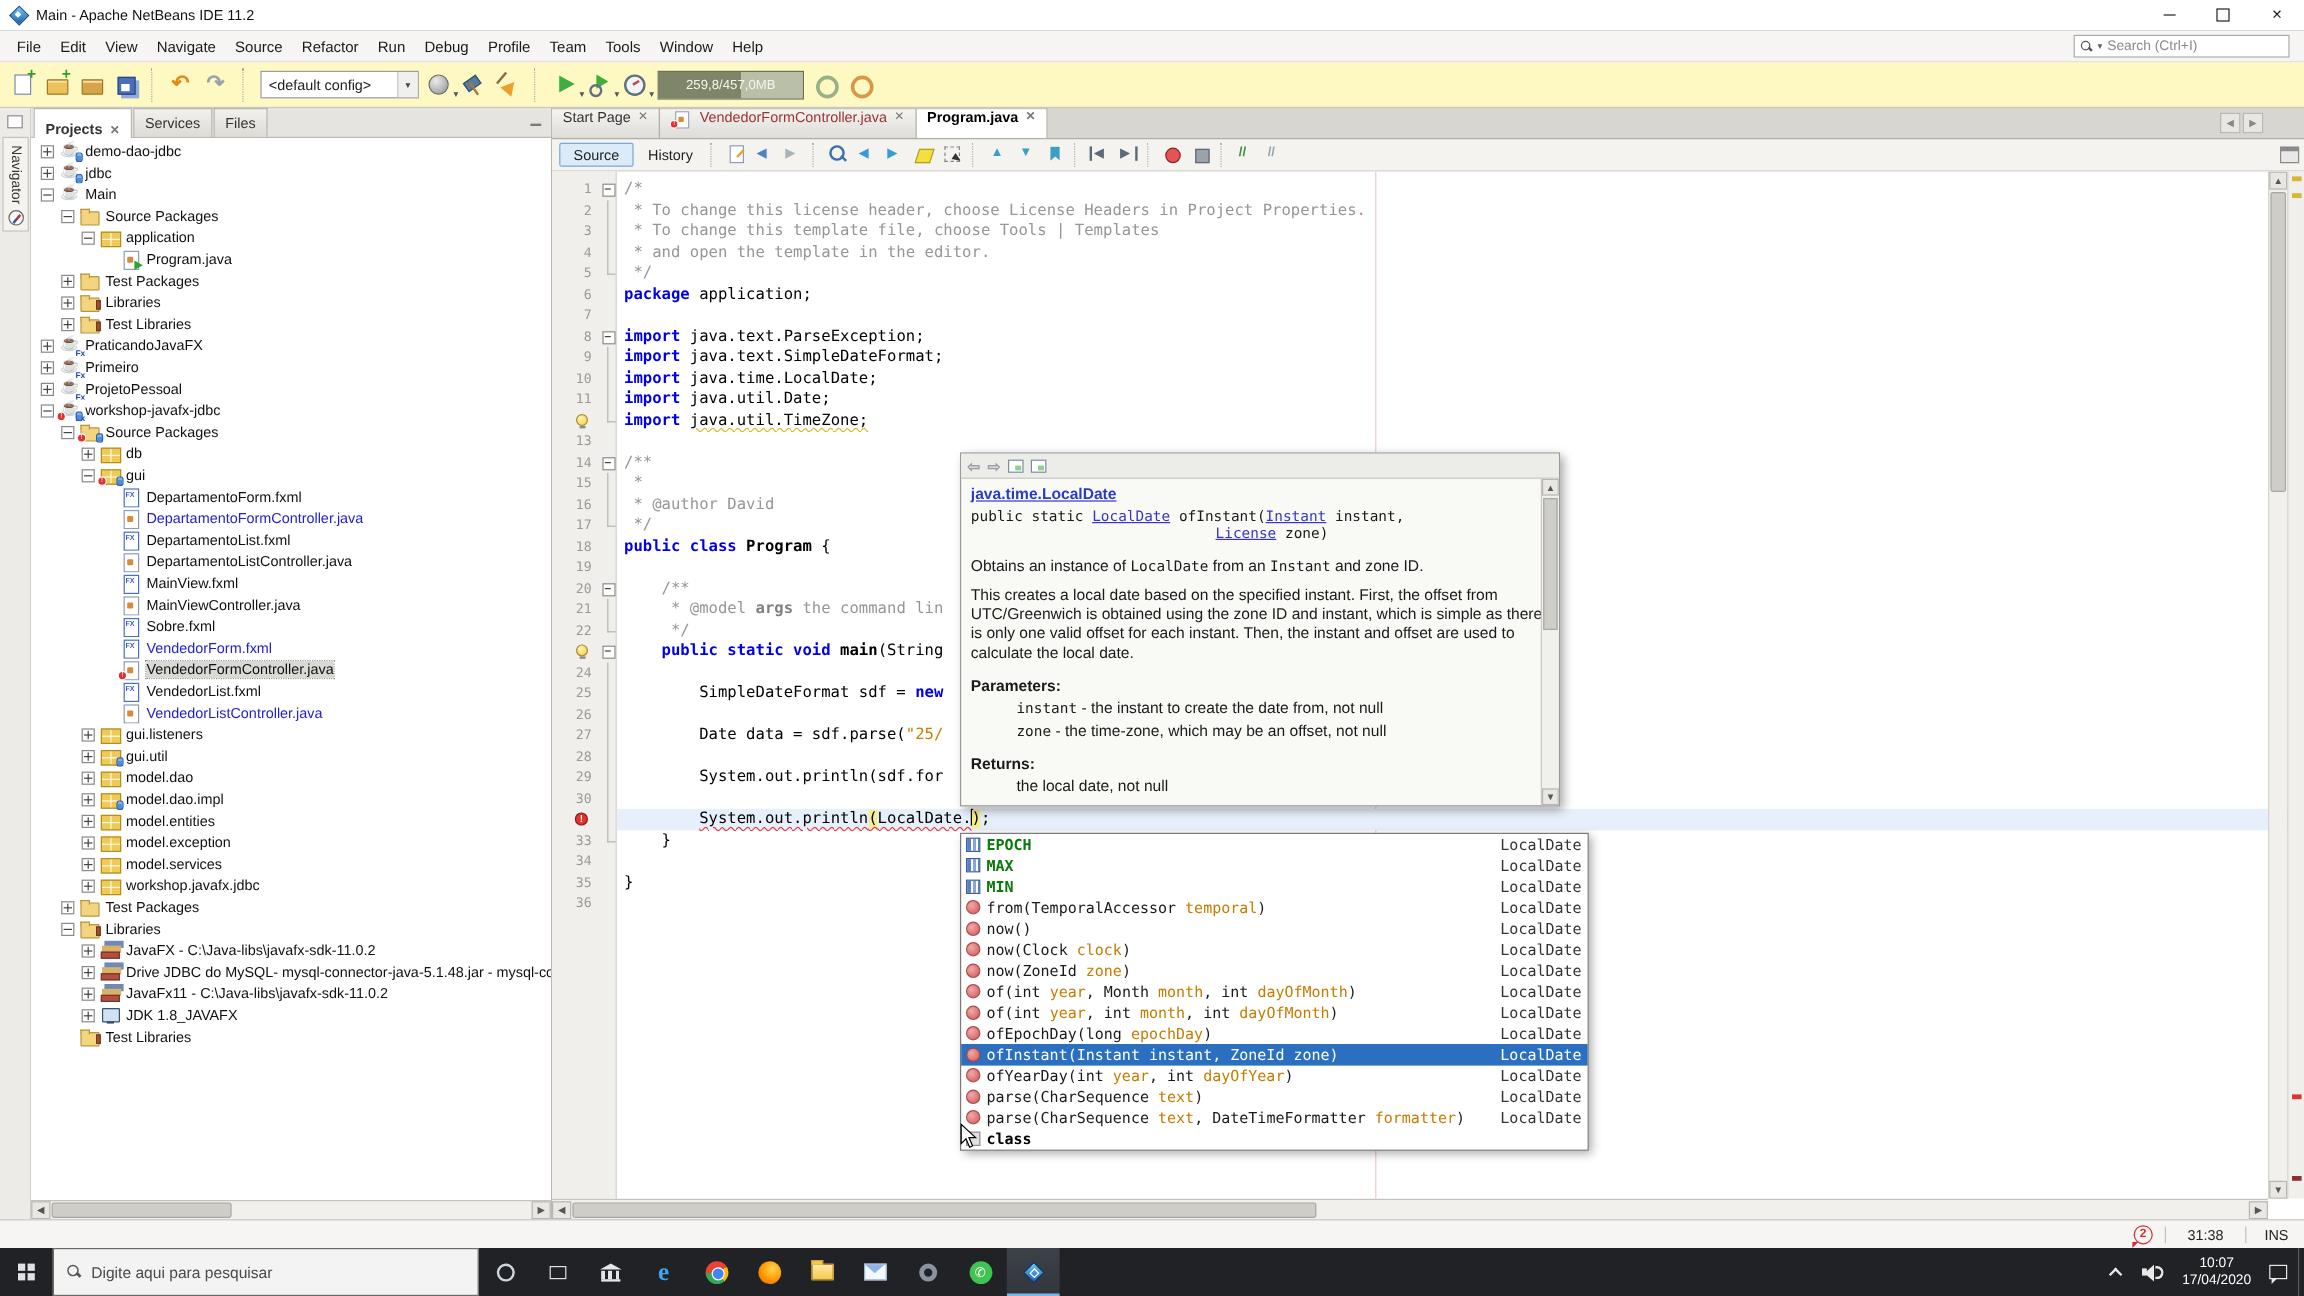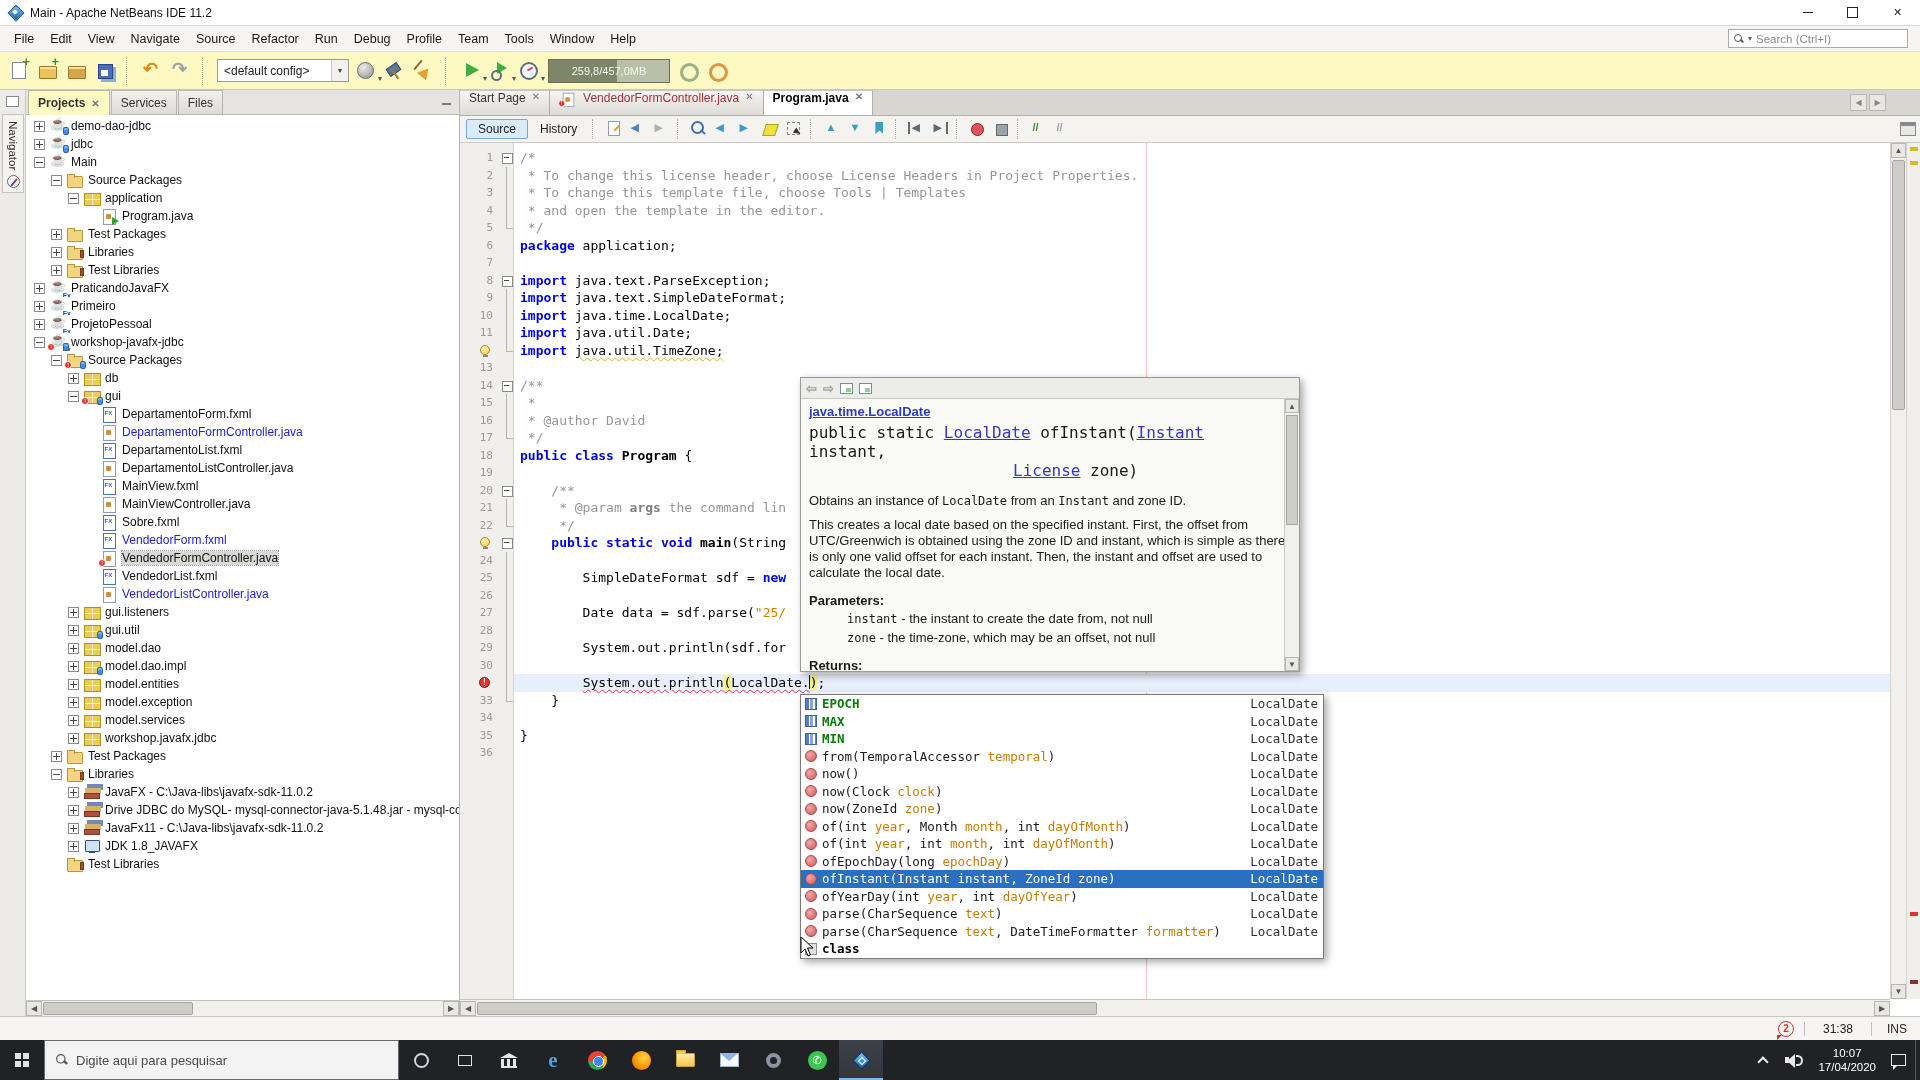--- a/index.html
+++ b/index.html
@@ -63,21 +63,21 @@
   .strip-winicon::before { content:""; position:absolute; left:-3px; top:-3px; width:13px; height:11px; border:1px solid #8a8a8a; background:#e8e8e8; z-index:-1; }
   #nav-tab { position:absolute; left:2px; top:24px; width:22px; padding:6px 0 4px; border:1px solid #c4c2bd; background:#f4f3f0; display:flex; flex-direction:column; align-items:center; gap:5px; }
   #nav-tab .vlabel { writing-mode:vertical-rl; font-size:11.5px; color:#333; }
   .compass { width:13px; height:13px; border:1px solid #666; border-radius:50%; position:relative; background:#f8f8f8; }
   .compass::before { content:""; position:absolute; left:5px; top:2px; width:2px; height:9px; background:linear-gradient(#c03030 0 50%,#3858a8 50%); transform:rotate(40deg); }
 
   
   #leftpanel { position:absolute; left:26px; top:0; width:434px; height:926px; background:#fff; border-right:1px solid #b9b7b2; display:flex; flex-direction:column; }
   #ptabs { height:25px; background:#e6e4e0; border-bottom:1px solid #b9b7b2; display:flex; align-items:flex-end; padding-left:2px; flex:none; position:relative; }
   .ptab { height:24px; padding:0 9px; display:flex; align-items:center; gap:6px; font-size:12px; color:#333; background:linear-gradient(#f2f1ee,#dddbd6); border:1px solid #b9b7b2; border-bottom:none; margin-right:1px; }
-  .ptab.active { background:#fef9c3; font-weight:bold; height:25px; margin-bottom:-1px; }
+  .ptab.active { background:#ffffff; font-weight:bold; height:25px; margin-bottom:-1px;align-items:flex-end; }
   .ptab .x { font-size:10px; color:#777; }
   .pmin { position:absolute; right:6px; top:7px; width:12px; height:10px; }
   .pmin::before { content:""; position:absolute; left:1px; bottom:2px; width:9px; height:2px; background:#7a7a7a; }
   #tree { flex:1; overflow:hidden; background:#fff; padding-top:2px; }
   .trow { height:18px; display:flex; align-items:center; white-space:nowrap; overflow:hidden; font-size:12px; color:#111; }
   .texp { width:11px; height:11px; border:1px solid #898989; background:#fff; flex:none; margin-right:4px; position:relative; }
   .texp::before { content:""; position:absolute; left:1px; top:4px; width:7px; height:1px; background:#444; }
   .texp.plus::after { content:""; position:absolute; left:4px; top:1px; width:1px; height:7px; background:#444; }
   .texp-gap { width:15px; flex:none; }
   .ti { width:19px; height:16px; position:relative; flex:none; margin-right:3px; }
@@ -231,21 +231,21 @@
   #showdesk { width:5px; height:40px; border-left:1px solid #55585e; }
 
   
   #javadoc { position:absolute; left:800px; top:377px; width:500px; height:295px; background:#f9f9f6; border:1px solid #9a9a9a; box-shadow:3px 3px 8px rgba(0,0,0,.35); z-index:40; overflow:hidden; font-size:13px; color:#1a1a1a; }
   #jd-head { height:21px; background:#ececE8; border-bottom:1px solid #c8c8c4; display:flex; align-items:center; gap:6px; padding-left:5px; }
   .jd-arrow { color:#9aa0a6; font-size:13px; font-weight:bold; }
   .jd-pageic { width:13px; height:11px; border:1px solid #7a8aa0; background:#fff; position:relative; }
   .jd-pageic::after { content:""; position:absolute; right:1px; bottom:1px; width:5px; height:4px; background:#8fd08f; }
   #jd-body { padding:5px 10px 0 8px; position:relative; }
   #jd-title { font-weight:bold; color:#2b3cc4; text-decoration:underline; margin-bottom:4px; }
-  .jd-sig { font-family:"DejaVu Sans Mono",monospace; font-size:16px; }
+  .jd-sig { font-family:"DejaVu Sans Mono",monospace; font-size:12px; }
   .jd-sig2 { margin-left:204px; }
   .jd-par { margin-top:13px; line-height:16px; }
   .jd-label { font-weight:bold; margin-top:12px; }
   .jd-item { margin-left:38px; margin-top:3px; line-height:15px; }
   .g-m { font-family:"DejaVu Sans Mono",monospace; }
   .g-l { font-family:"DejaVu Sans Mono",monospace; color:#3636c8; text-decoration:underline; }
   .g-t { }
   .g-tm { font-family:"DejaVu Sans Mono",monospace; font-size:12px; }
   #jd-scroll { position:absolute; right:0; top:21px; bottom:0; width:15px; background:#f0f0ec; border-left:1px solid #c8c8c4; }
   #jd-scroll .sbtn { width:14px; height:14px; }
@@ -799,21 +799,21 @@
             <div class="cl-text"></div>
           </div>
           <div class="cl">
             <div class="cl-gut">20</div>
             <div class="cl-fold f-s"></div>
             <div class="cl-text"><span class="e-c">    /**</span></div>
           </div>
           <div class="cl">
             <div class="cl-gut">21</div>
             <div class="cl-fold f-m"></div>
-            <div class="cl-text"><span class="e-c">     * @param </span><span class="e-cb">args</span><span class="e-c"> the command lin</span></div>
+            <div class="cl-text"><span class="e-c">     * @model </span><span class="e-cb">args</span><span class="e-c"> the command lin</span></div>
           </div>
           <div class="cl">
             <div class="cl-gut">22</div>
             <div class="cl-fold f-e"></div>
             <div class="cl-text"><span class="e-c">     */</span></div>
           </div>
           <div class="cl">
             <div class="cl-gut">
               <span class="glyph-bulb"></span>
             </div>

